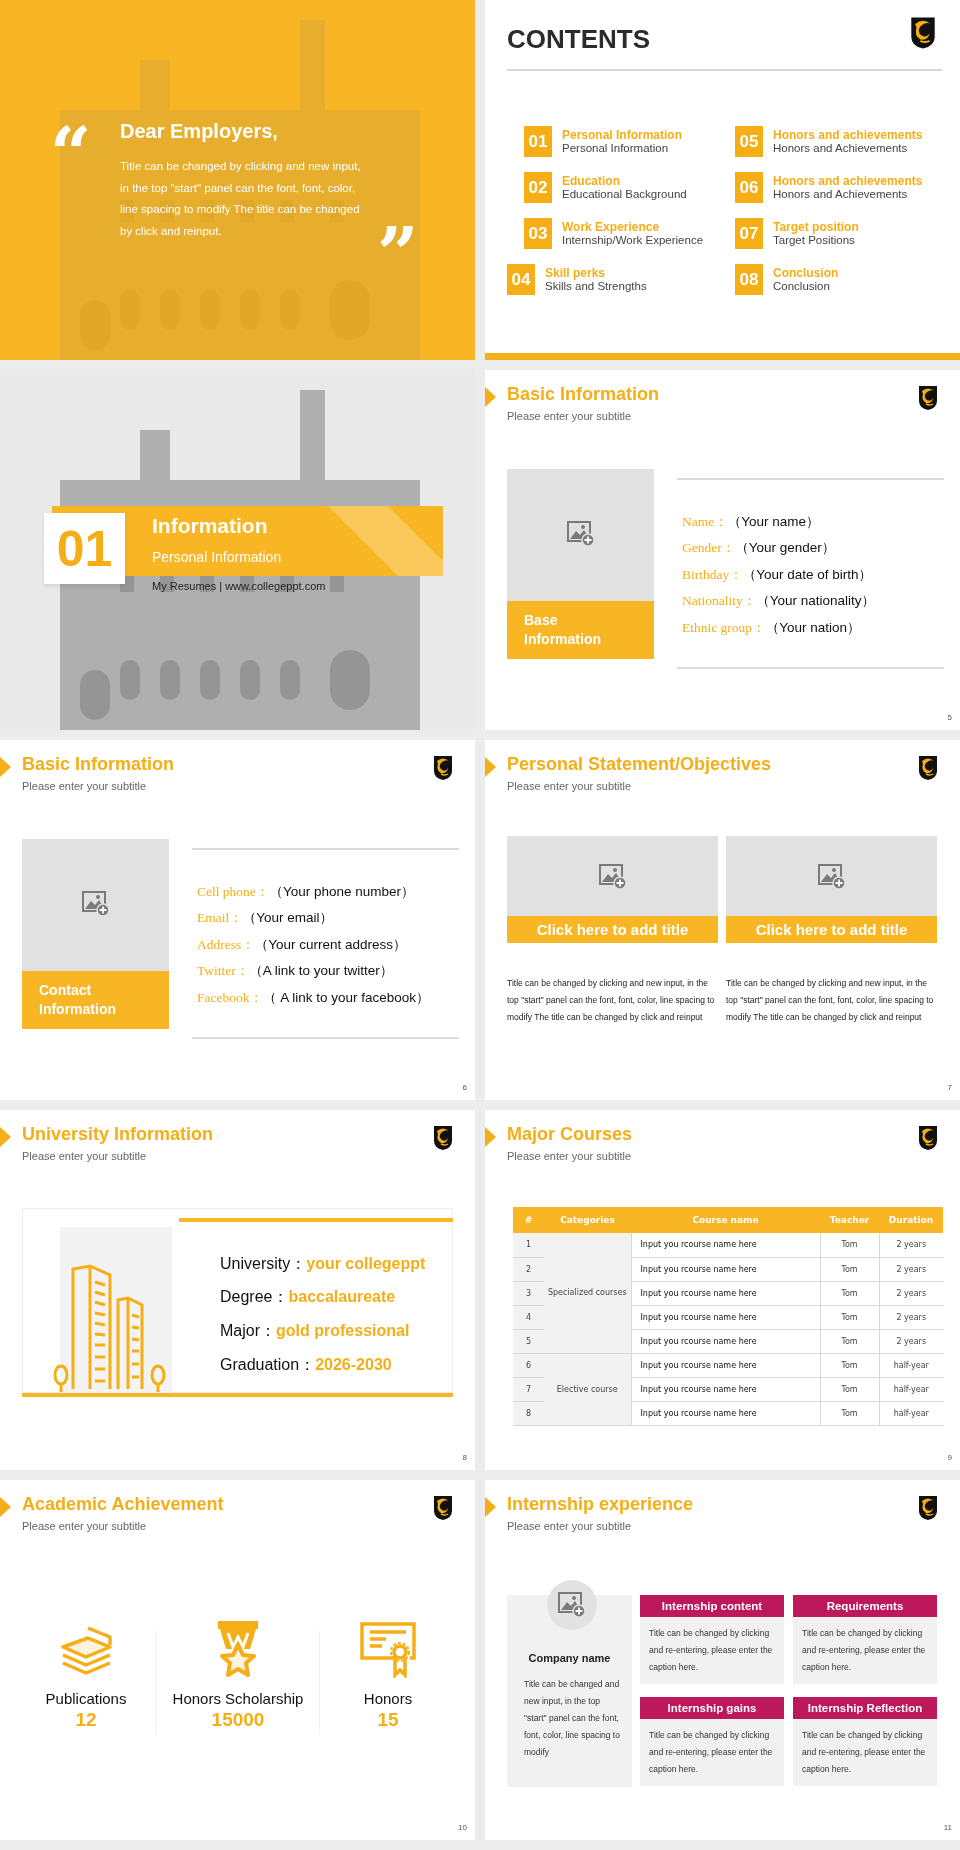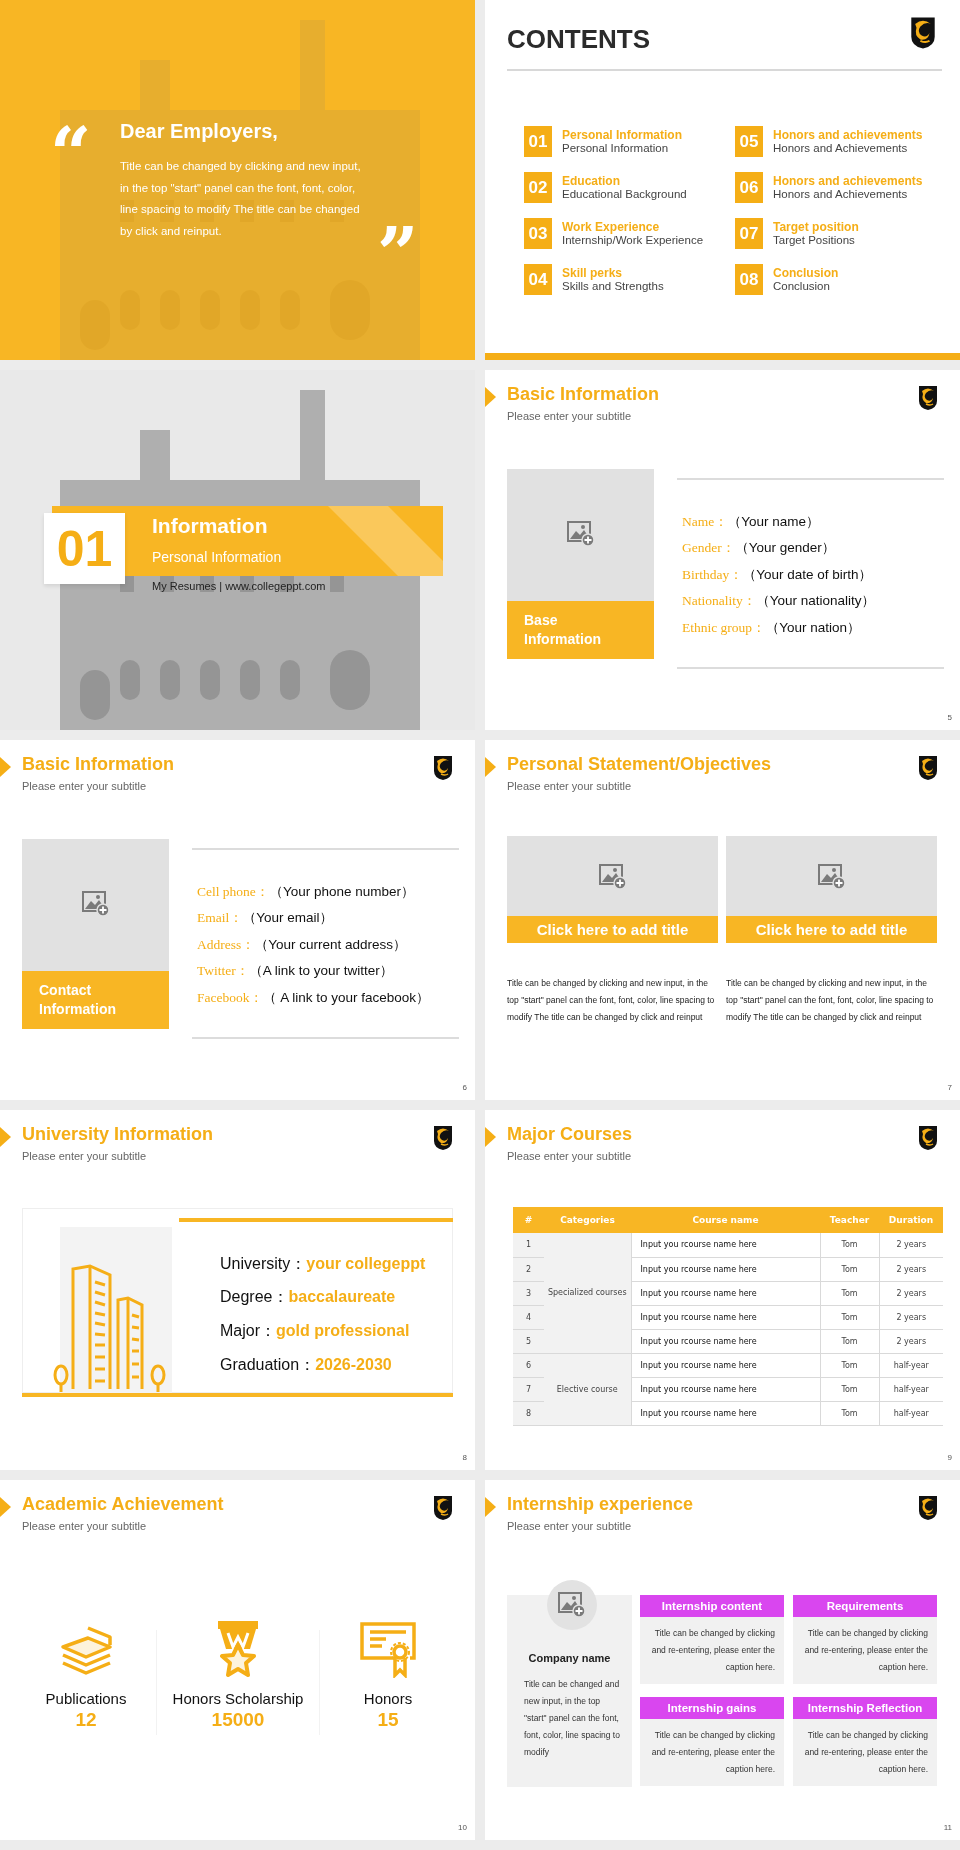--- a/index.html
+++ b/index.html
@@ -86,22 +86,22 @@
   .ach .al { font-size: 15px; color: #111; margin-top: 10px; }
   .ach .av { font-size: 19px; color: #f5ae16; font-weight: bold; margin-top: 2px; }
   .vsep { position: absolute; top: 150px; width: 1px; height: 105px; background: #f2f2f2; }
 
   
   .co-card { position: absolute; left: 22px; top: 115px; width: 125px; height: 192px; background: #f1f1f1; }
   .co-circle { position: absolute; left: 62px; top: 100px; width: 50px; height: 50px; border-radius: 50%; background: #e2e2e2; display: flex; align-items: center; justify-content: center; }
   .co-name { position: absolute; left: 22px; top: 172px; width: 125px; text-align: center; font-size: 11px; font-weight: bold; color: #222; }
   .co-text { position: absolute; left: 39px; top: 196px; width: 100px; font-size: 8.5px; color: #333; line-height: 17px; }
   .ib { position: absolute; width: 144px; height: 89px; background: #f1f1f1; }
-  .ib .ih { height: 22px; background: #d946ef; color: #fff; font-size: 11.5px; font-weight: bold; display: flex; align-items: center; justify-content: center; }
-  .ib .it { padding: 8px 9px; font-size: 8.5px; color: #333; line-height: 17px; text-align: right; }
+  .ib .ih { height: 22px; background: #be185d; color: #fff; font-size: 11.5px; font-weight: bold; display: flex; align-items: center; justify-content: center; }
+  .ib .it { padding: 8px 9px; font-size: 8.5px; color: #333; line-height: 17px; }
 </style>
 </head>
 <body>
 
 <svg width="0" height="0" style="position:absolute">
   <defs>
     <symbol id="logo-sym" viewBox="0 0 20 26">
       <path d="M1 1 H19 V16 Q19 23 10 25 Q1 23 1 16 Z" fill="#111"></path>
       <path d="M4 6 Q10 1 16 6 Q12 4 8 8 Q5 12 9 15 Q13 17 15 13 Q14 19 8 18 Q3 15 5 9 Z" fill="#f5ae16"></path>
       <path d="M8 19 Q12 21 15 19" stroke="#f5ae16" stroke-width="1.5" fill="none"></path>
@@ -167,21 +167,21 @@
         <div class="c-t2">Educational Background</div>
       </div>
   </div>
   <div class="c-item" style="left:39px;top:218px">
     <div class="c-num">03</div>
     <div>
         <div class="c-t1">Work Experience</div>
         <div class="c-t2">Internship/Work Experience</div>
       </div>
   </div>
-  <div class="c-item" style="left:39px;top:264px">
+  <div class="c-item" style="left:22px;top:264px">
     <div class="c-num">04</div>
     <div>
         <div class="c-t1">Skill perks</div>
         <div class="c-t2">Skills and Strengths</div>
       </div>
   </div>
   <div class="c-item" style="left:250px;top:126px">
     <div class="c-num">05</div>
     <div>
         <div class="c-t1">Honors and achievements</div>

